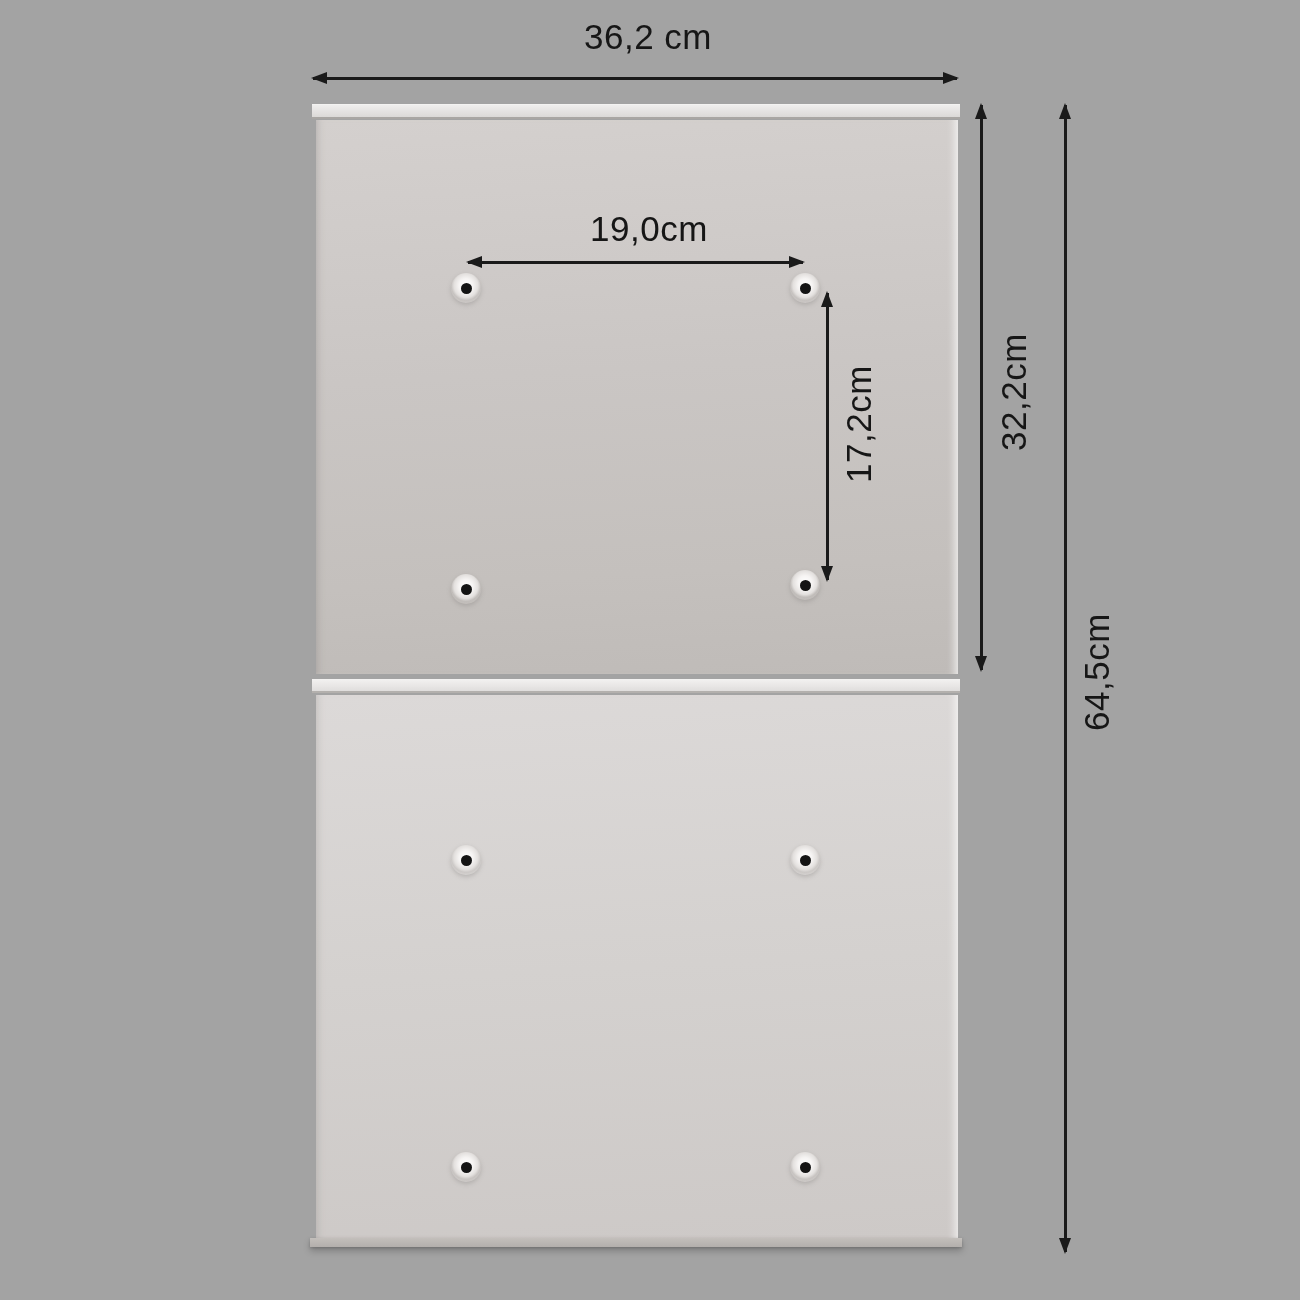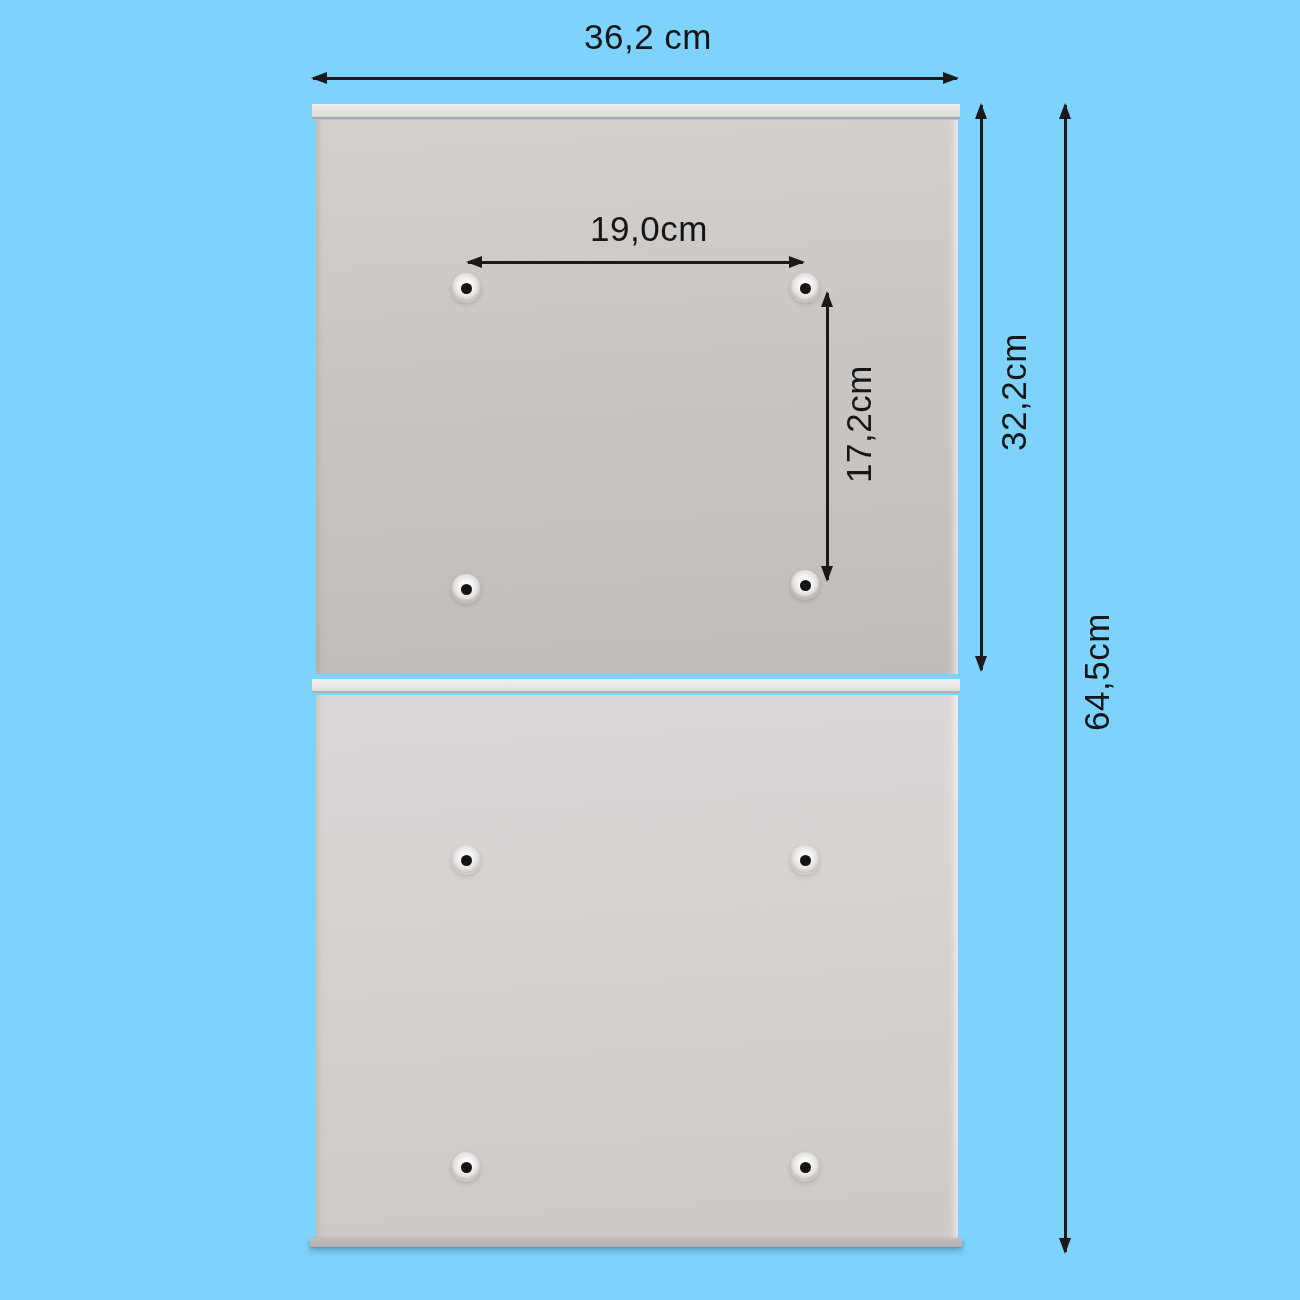--- a/index.html
+++ b/index.html
@@ -2,21 +2,21 @@
 <html><head>
 <meta charset="utf-8">
 <style>
   :root{
     --ink:#1a1a1a;
   }
   html,body{margin:0;padding:0;background:#ffffff;}
   .canvas{
     position:relative;
     width:1300px;height:1300px;
-    background:#7dd3fc;
+    background:#a3a3a3;
     overflow:hidden;
     font-family:"Liberation Sans", sans-serif;
     color:#1b1b1b;
   }
 
   
   .panel{position:absolute;left:312px;width:648px;}
   .panel-top{top:104px;height:570px;}
   .panel-bottom{top:679px;height:568px;}
   .lip{

